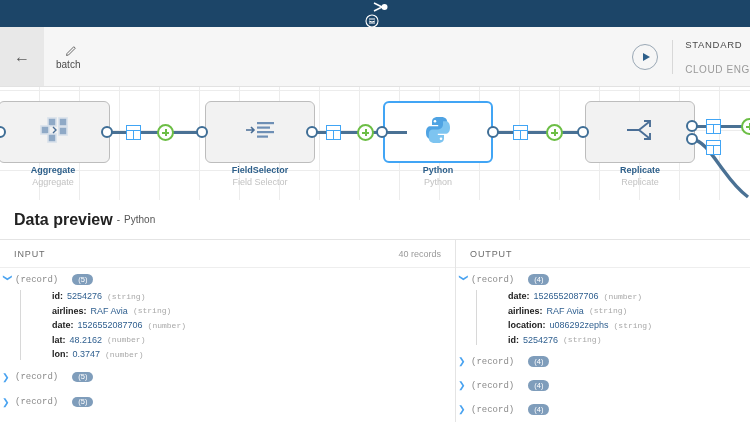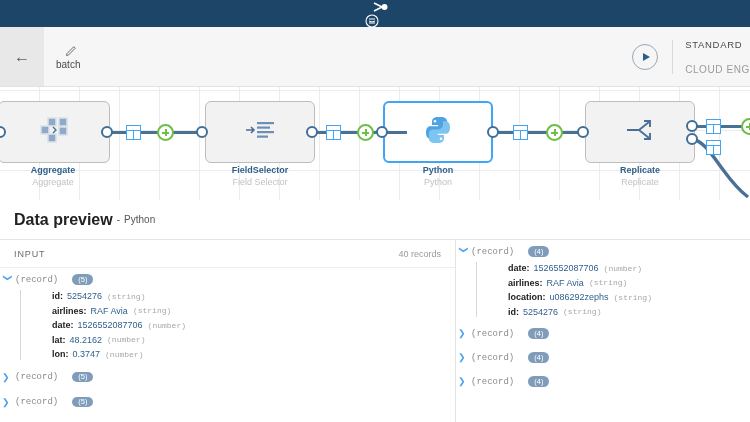--- a/index.html
+++ b/index.html
@@ -376,20 +376,24 @@
         </div>
         <div class="rec-row" style="margin-top:6px;">
 
           <span class="rec-badge">(5)</span>
         </div>
 
       </div>
     </div>
 
     <div class="panel output">
+      <div class="panel-head">
+        <span class="panel-title">OUTPUT</span>
+        <span class="panel-count"></span>
+      </div>
       <div class="rows">
         <div class="rec-row">
           <span class="caret open">❯</span>
           <span class="rec-label">(record)</span>
           <span class="rec-badge">(4)</span>
         </div>
         <div class="fields">
           <div class="field-row">
             <span class="f-key">date:</span>
             <span class="f-val">1526552087706</span>

